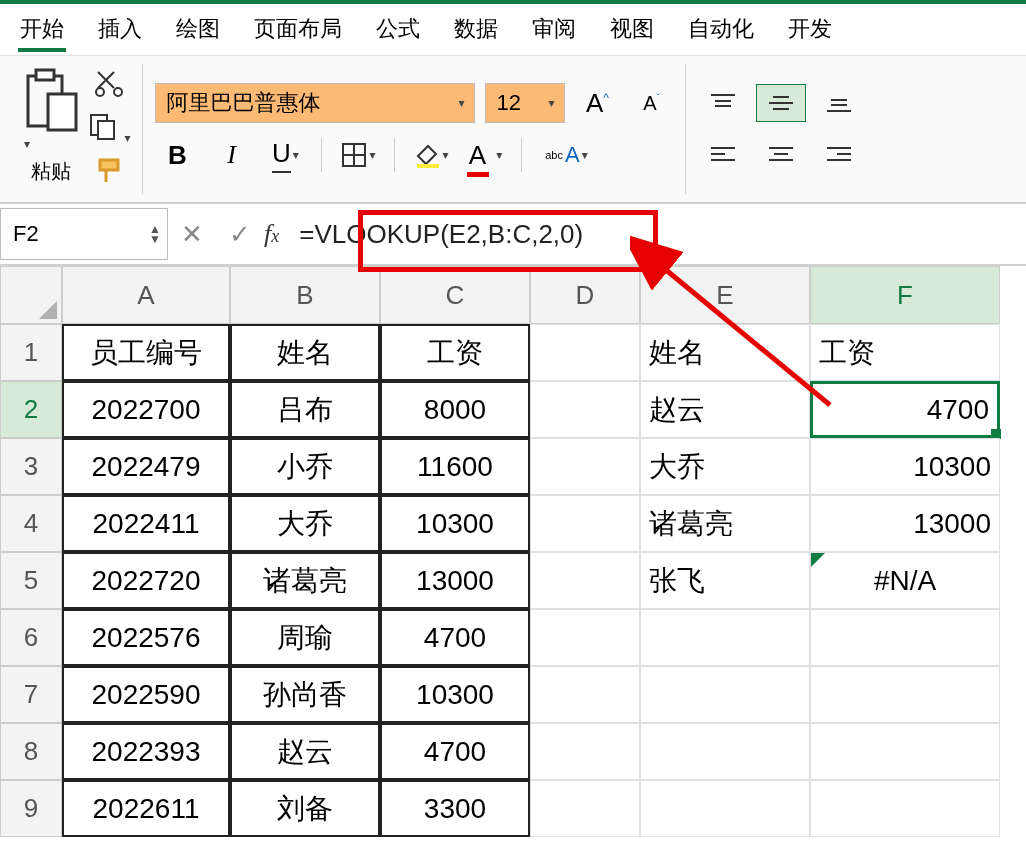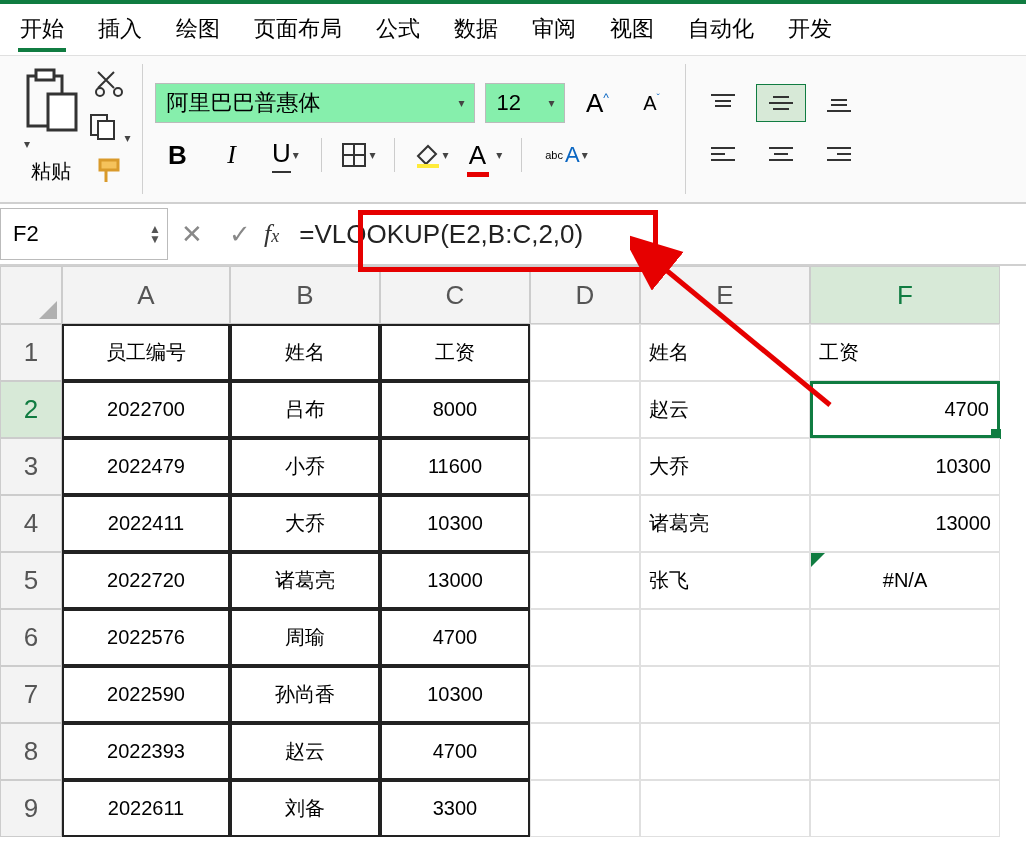--- a/index.html
+++ b/index.html
@@ -47,21 +47,21 @@
   .clipboard-stack { display: flex; flex-direction: row; align-items: flex-start; gap: 8px; }
   .clipboard-main { display: flex; flex-direction: column; align-items: center; gap: 2px; }
   .clipboard-side { display: flex; flex-direction: column; gap: 10px; align-items: center; }
   .paste-label { font-size: 20px; margin-top: 4px; }
 
   .icon-svg { display: block; }
 
   .font-group { flex-direction: column; align-items: stretch; gap: 12px; }
   .font-row { display: flex; gap: 10px; align-items: center; }
   .font-select {
-    border: 1px solid #bbb; background: #86efac; height: 40px; display: flex; align-items: center;
+    border: 1px solid #bbb; background: #fdba74; height: 40px; display: flex; align-items: center;
     padding: 0 10px; font-size: 22px; cursor: pointer; gap:8px;
   }
   .font-name-sel { width: 320px; justify-content: space-between; }
   .size-sel { width: 80px; justify-content: space-between; }
   .font-btn { width: 44px; height: 40px; display: flex; align-items: center; justify-content: center; cursor: pointer; font-size: 26px; }
   .small-caret { font-size: 12px; color: #444; margin-left: 2px; }
   .underline-btn { border-bottom: 2px solid #333; padding-bottom: 2px; }
   .divider-v { width:1px; background:#ccc; height:34px; margin:0 4px; }
 
   .align-group { gap: 14px; }
@@ -121,21 +121,21 @@
     font-size: 26px; color:#555;
   }
   .col-A{width:168px;} .col-B{width:150px;} .col-C{width:150px;} .col-D{width:110px;} .col-E{width:170px;} .col-F{width:190px;}
   .row { display:flex; height:57px; }
   .row-h {
     width:62px; border:1px solid #ccc; background:#f3f3f3; display:flex; align-items:center; justify-content:center;
     font-size:26px; color:#555;
   }
   .cell {
     border: 1px solid #e0e0e0; display:flex; align-items:center; justify-content:center;
-    font-size:20px; padding:0 8px; background:#fff; position:relative;
+    font-size:28px; padding:0 8px; background:#fff; position:relative;
   }
   .cell.databorder { border: 2px solid #222; }
   .cell.left { justify-content:flex-start; }
   .cell.right { justify-content:flex-end; }
   
   .cell.selected { border: 3px solid #107c41 !important; }
   .cell.selected::after {
     content:""; position:absolute; right:-4px; bottom:-4px; width:10px; height:10px; background:#107c41;
   }
   .col-h.sel, .row-h.sel { background:#d7e9d7; color:#107c41; }

